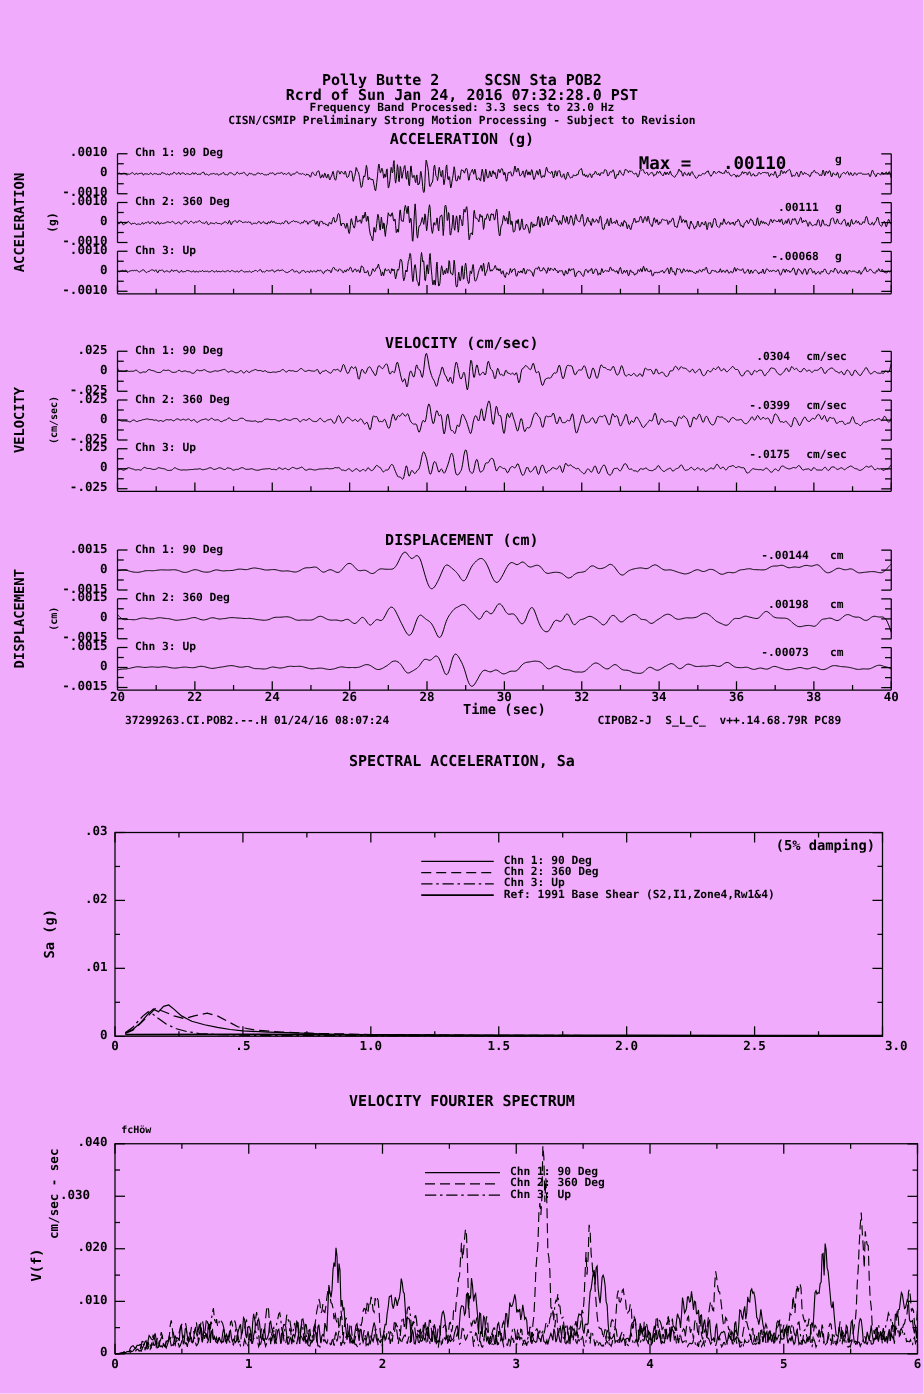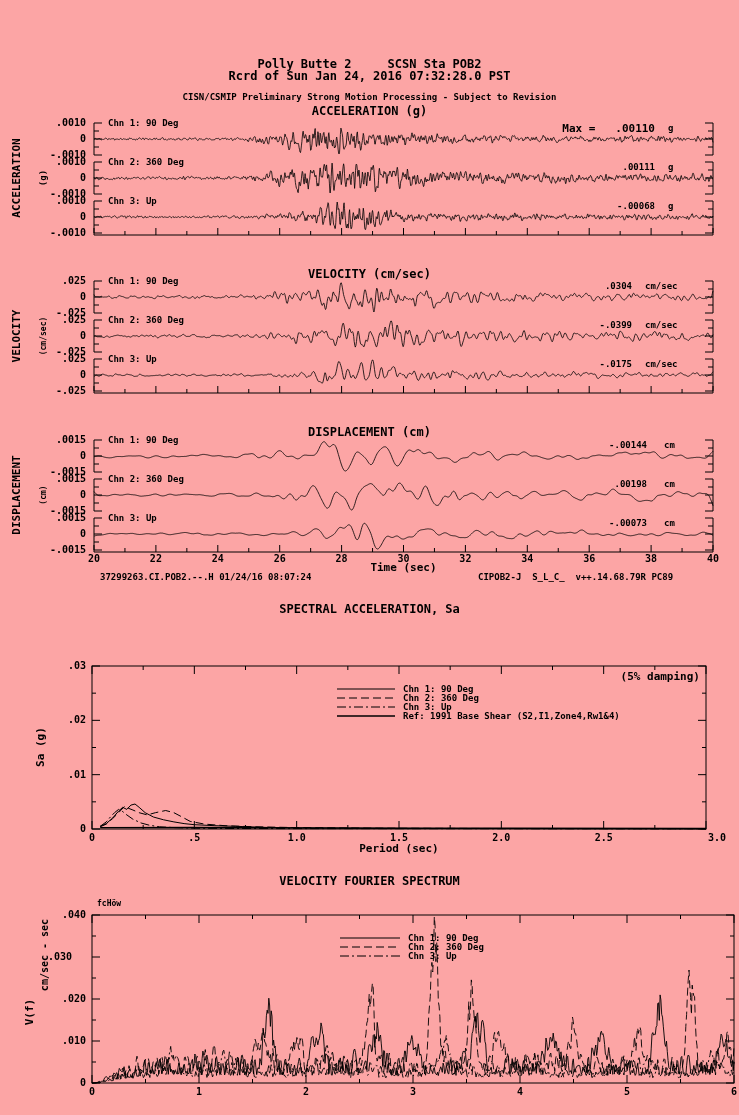--- a/index.html
+++ b/index.html
@@ -1,16 +1,16 @@
 <!DOCTYPE html>
 <html><head>
 <meta charset="utf-8">
 <style>
   html,body{margin:0;padding:0;background:#fff;}
-  #page{position:relative;width:739px;height:1115px;background:#fca5a5;color:#000;
+  #page{position:relative;width:739px;height:1115px;background:#f0abfc;color:#000;
         font-family:"DejaVu Sans Mono",monospace;overflow:hidden;}
   #plots{position:absolute;left:0;top:0;}
   .hline{position:absolute;left:0;width:739px;text-align:center;font-weight:bold;white-space:pre;}
   .plbl{position:absolute;font-weight:bold;white-space:pre;line-height:1.15;}
   .vlbl{position:absolute;font-weight:bold;white-space:nowrap;
         transform:translate(-50%,-50%) rotate(-90deg);}
 </style>
 </head>
 <body>
 
@@ -296,51 +296,51 @@
       <path d="M92.0,1083.0L92.8,1083.0L93.6,1083.0L94.4,1082.9L95.2,1082.9L96.0,1082.7L96.8,1082.5L97.6,1082.4L98.4,1082.3L99.2,1081.7L100.0,1081.9L100.8,1082.0L101.6,1081.3L102.4,1081.2L103.2,1081.5L104.1,1079.0L104.9,1077.5L105.7,1077.0L106.5,1076.6L107.3,1077.6L108.1,1078.9L108.9,1077.7L109.7,1076.2L110.5,1076.3L111.3,1076.3L112.1,1075.5L112.9,1075.7L113.7,1078.8L114.5,1077.4L115.3,1075.4L116.1,1073.3L116.9,1072.7L117.7,1078.2L118.5,1072.3L119.3,1068.4L120.1,1069.5L120.9,1071.0L121.7,1071.7L122.5,1071.7L123.3,1069.0L124.1,1066.7L124.9,1071.6L125.7,1078.3L126.6,1077.8L127.4,1075.3L128.2,1077.3L129.0,1076.6L129.8,1077.7L130.6,1076.1L131.4,1076.6L132.2,1075.8L133.0,1073.4L133.8,1072.5L134.6,1073.4L135.4,1068.5L136.2,1072.6L137.0,1076.6L137.8,1075.9L138.6,1076.3L139.4,1071.6L140.2,1069.0L141.0,1070.6L141.8,1070.3L142.6,1070.8L143.4,1072.7L144.2,1062.0L145.0,1059.9L145.8,1067.7L146.6,1075.4L147.4,1072.5L148.2,1063.0L149.0,1062.6L149.9,1069.0L150.7,1073.7L151.5,1072.0L152.3,1068.9L153.1,1073.4L153.9,1074.2L154.7,1072.7L155.5,1065.3L156.3,1062.7L157.1,1066.7L157.9,1069.2L158.7,1063.6L159.5,1059.4L160.3,1062.9L161.1,1069.4L161.9,1073.9L162.7,1066.9L163.5,1065.6L164.3,1066.5L165.1,1069.4L165.9,1071.0L166.7,1059.2L167.5,1060.4L168.3,1074.3L169.1,1064.4L169.9,1066.7L170.7,1071.9L171.5,1069.4L172.4,1072.6L173.2,1070.0L174.0,1073.6L174.8,1072.1L175.6,1070.5L176.4,1073.0L177.2,1074.2L178.0,1067.8L178.8,1063.1L179.6,1065.9L180.4,1073.3L181.2,1072.8L182.0,1071.0L182.8,1069.2L183.6,1065.6L184.4,1064.4L185.2,1070.5L186.0,1073.3L186.8,1071.4L187.6,1072.3L188.4,1074.0L189.2,1072.7L190.0,1067.2L190.8,1064.3L191.6,1061.4L192.4,1059.4L193.2,1068.2L194.0,1065.4L194.8,1054.0L195.7,1055.5L196.5,1067.1L197.3,1070.4L198.1,1062.6L198.9,1061.2L199.7,1061.6L200.5,1064.9L201.3,1074.9L202.1,1058.6L202.9,1051.1L203.7,1055.1L204.5,1060.1L205.3,1060.1L206.1,1056.9L206.9,1055.1L207.7,1059.1L208.5,1067.3L209.3,1072.5L210.1,1070.2L210.9,1064.0L211.7,1063.2L212.5,1071.3L213.3,1071.5L214.1,1069.8L214.9,1067.3L215.7,1059.1L216.5,1056.6L217.3,1062.2L218.2,1065.4L219.0,1069.1L219.8,1074.7L220.6,1074.0L221.4,1070.1L222.2,1064.4L223.0,1063.5L223.8,1068.4L224.6,1075.0L225.4,1072.3L226.2,1063.3L227.0,1059.6L227.8,1059.7L228.6,1061.4L229.4,1068.5L230.2,1075.2L231.0,1075.1L231.8,1071.3L232.6,1070.0L233.4,1075.3L234.2,1068.2L235.0,1067.6L235.8,1069.9L236.6,1065.6L237.4,1057.1L238.2,1058.4L239.0,1070.6L239.8,1075.1L240.6,1064.9L241.5,1055.6L242.3,1055.1L243.1,1059.2L243.9,1067.0L244.7,1074.9L245.5,1072.0L246.3,1071.6L247.1,1066.0L247.9,1072.6L248.7,1072.0L249.5,1073.4L250.3,1071.7L251.1,1065.2L251.9,1063.2L252.7,1067.2L253.5,1073.9L254.3,1061.6L255.1,1059.7L255.9,1067.4L256.7,1074.6L257.5,1068.8L258.3,1067.6L259.1,1069.0L259.9,1058.5L260.7,1061.4L261.5,1065.1L262.3,1046.0L263.1,1029.3L263.9,1033.5L264.8,1038.0L265.6,1031.9L266.4,1015.8L267.2,1010.1L268.0,1013.4L268.8,998.2L269.6,1005.0L270.4,1026.4L271.2,1010.8L272.0,1016.1L272.8,1045.4L273.6,1040.1L274.4,1047.8L275.2,1046.0L276.0,1058.4L276.8,1063.9L277.6,1071.9L278.4,1066.0L279.2,1067.6L280.0,1074.7L280.8,1069.3L281.6,1071.3L282.4,1074.8L283.2,1071.1L284.0,1065.8L284.8,1060.1L285.6,1059.0L286.4,1065.9L287.3,1072.8L288.1,1063.5L288.9,1063.8L289.7,1070.5L290.5,1073.9L291.3,1071.1L292.1,1070.7L292.9,1072.6L293.7,1068.7L294.5,1065.1L295.3,1070.8L296.1,1075.5L296.9,1071.7L297.7,1066.0L298.5,1061.7L299.3,1058.0L300.1,1061.2L300.9,1070.4L301.7,1072.9L302.5,1071.0L303.3,1072.6L304.1,1073.7L304.9,1071.9L305.7,1071.3L306.5,1068.9L307.3,1064.0L308.1,1059.5L308.9,1059.6L309.7,1051.0L310.6,1045.4L311.4,1037.5L312.2,1037.1L313.0,1036.3L313.8,1043.8L314.6,1046.9L315.4,1043.6L316.2,1037.8L317.0,1040.5L317.8,1044.8L318.6,1040.6L319.4,1038.6L320.2,1033.1L321.0,1022.9L321.8,1026.5L322.6,1033.5L323.4,1034.8L324.2,1046.7L325.0,1063.4L325.8,1053.7L326.6,1054.9L327.4,1055.2L328.2,1059.9L329.0,1073.6L329.8,1063.7L330.6,1066.5L331.4,1074.9L332.2,1075.2L333.1,1069.2L333.9,1068.8L334.7,1073.7L335.5,1074.2L336.3,1071.6L337.1,1073.0L337.9,1072.5L338.7,1066.1L339.5,1060.7L340.3,1057.9L341.1,1065.6L341.9,1068.8L342.7,1061.6L343.5,1070.8L344.3,1071.3L345.1,1072.6L345.9,1072.9L346.7,1065.1L347.5,1059.5L348.3,1062.9L349.1,1070.9L349.9,1073.7L350.7,1072.7L351.5,1073.3L352.3,1063.7L353.1,1054.8L353.9,1050.0L354.7,1049.0L355.5,1052.4L356.4,1060.2L357.2,1070.6L358.0,1071.9L358.8,1073.1L359.6,1071.5L360.4,1073.1L361.2,1072.1L362.0,1071.6L362.8,1070.9L363.6,1066.6L364.4,1063.9L365.2,1061.2L366.0,1060.9L366.8,1069.6L367.6,1057.9L368.4,1047.8L369.2,1044.7L370.0,1044.8L370.8,1045.4L371.6,1051.8L372.4,1050.1L373.2,1035.5L374.0,1034.6L374.8,1047.3L375.6,1036.6L376.4,1038.8L377.2,1022.4L378.0,1028.5L378.9,1041.2L379.7,1036.6L380.5,1035.0L381.3,1043.9L382.1,1053.0L382.9,1065.8L383.7,1050.5L384.5,1051.1L385.3,1067.1L386.1,1062.4L386.9,1053.1L387.7,1054.3L388.5,1066.1L389.3,1072.4L390.1,1070.4L390.9,1074.4L391.7,1075.4L392.5,1074.6L393.3,1073.1L394.1,1067.5L394.9,1068.7L395.7,1075.1L396.5,1075.0L397.3,1066.9L398.1,1059.6L398.9,1058.3L399.7,1063.2L400.5,1067.7L401.3,1069.1L402.2,1072.7L403.0,1071.7L403.8,1060.8L404.6,1051.0L405.4,1051.1L406.2,1062.0L407.0,1054.4L407.8,1042.0L408.6,1044.9L409.4,1045.2L410.2,1043.3L411.0,1040.0L411.8,1035.5L412.6,1039.6L413.4,1050.0L414.2,1048.0L415.0,1049.2L415.8,1047.2L416.6,1056.0L417.4,1051.8L418.2,1043.8L419.0,1049.2L419.8,1055.3L420.6,1054.0L421.4,1056.4L422.2,1067.7L423.0,1065.8L423.8,1065.4L424.7,1074.0L425.5,1065.6L426.3,1069.7L427.1,1072.7L427.9,1073.2L428.7,1074.0L429.5,1073.0L430.3,1066.1L431.1,1070.8L431.9,1070.8L432.7,1073.6L433.5,1068.8L434.3,1067.5L435.1,1073.1L435.9,1073.6L436.7,1075.0L437.5,1072.2L438.3,1075.6L439.1,1071.7L439.9,1069.3L440.7,1066.8L441.5,1069.0L442.3,1072.3L443.1,1063.1L443.9,1065.9L444.7,1073.7L445.5,1071.4L446.3,1065.7L447.1,1068.7L448.0,1073.4L448.8,1073.9L449.6,1065.4L450.4,1059.6L451.2,1064.4L452.0,1074.1L452.8,1075.0L453.6,1073.0L454.4,1074.1L455.2,1068.2L456.0,1075.4L456.8,1062.7L457.6,1061.3L458.4,1064.3L459.2,1063.1L460.0,1065.3L460.8,1068.9L461.6,1063.7L462.4,1054.5L463.2,1051.2L464.0,1051.8L464.8,1051.4L465.6,1054.3L466.4,1063.9L467.2,1066.8L468.0,1059.9L468.8,1059.2L469.6,1059.8L470.5,1058.8L471.3,1043.6L472.1,1033.5L472.9,1031.2L473.7,1025.1L474.5,1018.9L475.3,1016.0L476.1,1027.7L476.9,1014.1L477.7,1012.8L478.5,1030.3L479.3,1037.7L480.1,1042.5L480.9,1032.5L481.7,1021.8L482.5,1020.2L483.3,1022.7L484.1,1028.6L484.9,1041.3L485.7,1044.0L486.5,1058.7L487.3,1068.3L488.1,1069.7L488.9,1071.1L489.7,1070.5L490.5,1069.2L491.3,1067.6L492.1,1074.0L492.9,1072.6L493.8,1073.1L494.6,1072.0L495.4,1071.7L496.2,1069.3L497.0,1073.4L497.8,1072.6L498.6,1070.2L499.4,1071.8L500.2,1072.2L501.0,1071.0L501.8,1070.7L502.6,1070.6L503.4,1073.4L504.2,1069.2L505.0,1060.6L505.8,1058.3L506.6,1057.9L507.4,1055.6L508.2,1056.2L509.0,1065.0L509.8,1073.8L510.6,1073.2L511.4,1065.3L512.2,1058.6L513.0,1064.4L513.8,1067.4L514.6,1062.6L515.4,1061.9L516.3,1066.4L517.1,1071.8L517.9,1072.9L518.7,1075.3L519.5,1065.9L520.3,1066.8L521.1,1075.6L521.9,1074.3L522.7,1065.2L523.5,1060.6L524.3,1064.9L525.1,1071.4L525.9,1070.9L526.7,1065.9L527.5,1063.9L528.3,1067.9L529.1,1075.3L529.9,1073.2L530.7,1074.1L531.5,1074.2L532.3,1068.3L533.1,1064.1L533.9,1071.4L534.7,1068.4L535.5,1066.5L536.3,1073.4L537.1,1064.3L537.9,1062.0L538.7,1060.8L539.6,1062.0L540.4,1064.7L541.2,1056.8L542.0,1051.0L542.8,1053.6L543.6,1055.1L544.4,1062.3L545.2,1052.2L546.0,1038.0L546.8,1042.5L547.6,1050.4L548.4,1049.0L549.2,1046.5L550.0,1037.6L550.8,1037.5L551.6,1041.6L552.4,1040.9L553.2,1033.1L554.0,1039.5L554.8,1048.0L555.6,1041.1L556.4,1041.7L557.2,1051.0L558.0,1050.8L558.8,1048.0L559.6,1059.0L560.4,1052.4L561.2,1051.9L562.1,1067.0L562.9,1059.0L563.7,1055.7L564.5,1062.6L565.3,1070.0L566.1,1067.2L566.9,1057.5L567.7,1056.3L568.5,1065.7L569.3,1072.4L570.1,1071.6L570.9,1070.5L571.7,1073.7L572.5,1062.2L573.3,1058.9L574.1,1068.5L574.9,1072.2L575.7,1068.7L576.5,1067.0L577.3,1065.8L578.1,1066.0L578.9,1065.1L579.7,1065.7L580.5,1069.8L581.3,1073.9L582.1,1072.7L582.9,1067.0L583.7,1068.9L584.5,1071.7L585.4,1065.2L586.2,1066.8L587.0,1072.4L587.8,1059.0L588.6,1057.2L589.4,1066.8L590.2,1069.1L591.0,1060.3L591.8,1047.9L592.6,1048.4L593.4,1053.0L594.2,1055.7L595.0,1048.8L595.8,1045.0L596.6,1055.4L597.4,1050.3L598.2,1037.4L599.0,1041.1L599.8,1041.6L600.6,1032.6L601.4,1031.2L602.2,1034.5L603.0,1033.7L603.8,1037.2L604.6,1044.4L605.4,1054.1L606.2,1055.2L607.0,1059.7L607.8,1055.6L608.7,1047.5L609.5,1053.5L610.3,1059.1L611.1,1063.3L611.9,1070.0L612.7,1066.7L613.5,1065.3L614.3,1074.1L615.1,1065.6L615.9,1064.9L616.7,1071.4L617.5,1073.6L618.3,1068.4L619.1,1066.9L619.9,1074.0L620.7,1066.4L621.5,1058.3L622.3,1056.8L623.1,1057.6L623.9,1060.4L624.7,1070.4L625.5,1071.4L626.3,1071.1L627.1,1071.0L627.9,1065.2L628.7,1062.3L629.5,1068.5L630.3,1074.6L631.2,1071.7L632.0,1070.4L632.8,1073.0L633.6,1068.4L634.4,1072.6L635.2,1075.4L636.0,1074.0L636.8,1067.5L637.6,1063.6L638.4,1069.0L639.2,1075.4L640.0,1074.1L640.8,1075.4L641.6,1075.3L642.4,1071.7L643.2,1072.1L644.0,1074.3L644.8,1074.3L645.6,1070.5L646.4,1073.6L647.2,1069.0L648.0,1071.4L648.8,1060.5L649.6,1058.0L650.4,1062.1L651.2,1048.9L652.0,1034.1L652.8,1032.6L653.6,1035.2L654.5,1034.1L655.3,1034.5L656.1,1027.0L656.9,1025.7L657.7,1003.4L658.5,1002.8L659.3,1020.4L660.1,994.9L660.9,999.9L661.7,1014.3L662.5,1017.1L663.3,1026.2L664.1,1035.0L664.9,1044.1L665.7,1046.4L666.5,1041.2L667.3,1051.6L668.1,1060.6L668.9,1067.8L669.7,1068.6L670.5,1069.0L671.3,1061.6L672.1,1066.0L672.9,1071.1L673.7,1064.2L674.5,1071.3L675.3,1073.1L676.1,1070.2L677.0,1060.4L677.8,1061.6L678.6,1070.0L679.4,1074.2L680.2,1066.7L681.0,1057.6L681.8,1056.4L682.6,1066.7L683.4,1073.8L684.2,1072.9L685.0,1073.4L685.8,1075.3L686.6,1065.8L687.4,1057.8L688.2,1055.0L689.0,1055.9L689.8,1063.0L690.6,1072.0L691.4,1074.4L692.2,1074.0L693.0,1071.3L693.8,1065.5L694.6,1069.1L695.4,1072.9L696.2,1066.4L697.0,1060.2L697.8,1067.2L698.6,1072.5L699.4,1070.8L700.3,1071.1L701.1,1061.9L701.9,1063.7L702.7,1073.3L703.5,1069.3L704.3,1065.4L705.1,1072.0L705.9,1066.2L706.7,1062.4L707.5,1070.0L708.3,1072.4L709.1,1069.0L709.9,1074.3L710.7,1066.7L711.5,1063.4L712.3,1072.8L713.1,1066.9L713.9,1069.7L714.7,1071.3L715.5,1065.5L716.3,1051.5L717.1,1051.2L717.9,1053.7L718.7,1047.7L719.5,1047.4L720.3,1040.5L721.1,1034.1L721.9,1035.6L722.8,1041.8L723.6,1046.8L724.4,1046.2L725.2,1042.8L726.0,1039.1L726.8,1041.8L727.6,1055.8L728.4,1057.4L729.2,1057.2L730.0,1056.5L730.8,1063.2L731.6,1066.6L732.4,1060.9L733.2,1070.7L734.0,1061.9" fill="none" stroke="#000" stroke-width="0.9"></path>
       <path d="M92.0,1083.0L92.8,1083.0L93.6,1083.0L94.4,1082.9L95.2,1082.8L96.0,1082.7L96.8,1082.6L97.6,1082.4L98.4,1081.9L99.2,1081.4L100.0,1081.6L100.8,1082.3L101.6,1081.5L102.4,1081.6L103.2,1081.4L104.1,1080.5L104.9,1080.9L105.7,1081.2L106.5,1080.7L107.3,1079.5L108.1,1079.0L108.9,1078.3L109.7,1078.6L110.5,1080.0L111.3,1080.2L112.1,1079.8L112.9,1076.3L113.7,1073.2L114.5,1073.4L115.3,1076.4L116.1,1079.0L116.9,1077.6L117.7,1079.2L118.5,1078.7L119.3,1075.9L120.1,1074.0L120.9,1078.7L121.7,1071.0L122.5,1068.3L123.3,1069.7L124.1,1072.7L124.9,1078.1L125.7,1070.9L126.6,1070.4L127.4,1077.2L128.2,1070.4L129.0,1065.7L129.8,1068.7L130.6,1075.5L131.4,1076.2L132.2,1077.4L133.0,1072.9L133.8,1072.5L134.6,1074.6L135.4,1069.8L136.2,1060.1L137.0,1056.2L137.8,1061.7L138.6,1071.9L139.4,1074.4L140.2,1076.1L141.0,1070.9L141.8,1067.8L142.6,1067.0L143.4,1065.8L144.2,1063.1L145.0,1060.3L145.8,1058.8L146.6,1058.6L147.4,1058.3L148.2,1057.6L149.0,1061.5L149.9,1072.5L150.7,1070.0L151.5,1073.3L152.3,1067.8L153.1,1061.9L153.9,1061.5L154.7,1064.5L155.5,1067.1L156.3,1062.6L157.1,1057.7L157.9,1063.6L158.7,1073.9L159.5,1069.1L160.3,1061.0L161.1,1056.0L161.9,1056.2L162.7,1060.5L163.5,1071.0L164.3,1068.7L165.1,1067.5L165.9,1074.5L166.7,1072.2L167.5,1069.2L168.3,1062.7L169.1,1057.4L169.9,1062.1L170.7,1073.2L171.5,1072.3L172.4,1072.5L173.2,1073.9L174.0,1074.4L174.8,1070.7L175.6,1069.6L176.4,1070.1L177.2,1071.0L178.0,1073.7L178.8,1073.5L179.6,1067.8L180.4,1067.8L181.2,1074.9L182.0,1069.6L182.8,1072.5L183.6,1068.5L184.4,1057.8L185.2,1056.9L186.0,1060.4L186.8,1058.7L187.6,1056.3L188.4,1058.6L189.2,1064.7L190.0,1071.6L190.8,1073.8L191.6,1072.8L192.4,1074.5L193.2,1066.7L194.0,1064.2L194.8,1065.7L195.7,1063.4L196.5,1057.8L197.3,1056.3L198.1,1063.5L198.9,1075.0L199.7,1067.9L200.5,1072.5L201.3,1073.2L202.1,1074.1L202.9,1070.6L203.7,1070.7L204.5,1055.0L205.3,1049.6L206.1,1057.1L206.9,1067.6L207.7,1075.3L208.5,1068.0L209.3,1062.9L210.1,1068.3L210.9,1072.8L211.7,1064.1L212.5,1054.9L213.3,1047.3L214.1,1044.6L214.9,1048.3L215.7,1060.9L216.5,1075.4L217.3,1067.7L218.2,1063.3L219.0,1062.0L219.8,1067.1L220.6,1073.6L221.4,1074.6L222.2,1073.1L223.0,1072.9L223.8,1072.7L224.6,1073.7L225.4,1064.7L226.2,1063.8L227.0,1071.5L227.8,1075.6L228.6,1074.7L229.4,1069.7L230.2,1070.0L231.0,1070.3L231.8,1062.6L232.6,1065.5L233.4,1074.0L234.2,1071.3L235.0,1073.4L235.8,1072.3L236.6,1071.6L237.4,1075.3L238.2,1070.6L239.0,1066.4L239.8,1066.6L240.6,1068.7L241.5,1069.8L242.3,1071.9L243.1,1072.9L243.9,1062.3L244.7,1057.3L245.5,1064.0L246.3,1074.6L247.1,1064.3L247.9,1063.7L248.7,1070.9L249.5,1073.9L250.3,1072.4L251.1,1071.8L251.9,1061.6L252.7,1053.9L253.5,1048.6L254.3,1044.7L255.1,1039.2L255.9,1042.0L256.7,1050.4L257.5,1049.2L258.3,1043.2L259.1,1049.4L259.9,1050.0L260.7,1045.0L261.5,1038.0L262.3,1032.6L263.1,1028.0L263.9,1036.5L264.8,1042.1L265.6,1043.0L266.4,1046.5L267.2,1055.4L268.0,1049.2L268.8,1055.7L269.6,1058.0L270.4,1054.2L271.2,1063.6L272.0,1059.8L272.8,1048.6L273.6,1055.5L274.4,1072.8L275.2,1063.6L276.0,1057.9L276.8,1054.5L277.6,1055.0L278.4,1065.1L279.2,1069.5L280.0,1058.7L280.8,1059.2L281.6,1067.6L282.4,1074.3L283.2,1074.0L284.0,1071.3L284.8,1067.4L285.6,1062.7L286.4,1062.8L287.3,1065.9L288.1,1060.0L288.9,1060.4L289.7,1057.1L290.5,1048.8L291.3,1046.8L292.1,1047.0L292.9,1051.8L293.7,1042.2L294.5,1049.4L295.3,1041.2L296.1,1043.5L296.9,1037.5L297.7,1040.9L298.5,1048.4L299.3,1049.7L300.1,1038.5L300.9,1040.8L301.7,1037.9L302.5,1040.3L303.3,1049.0L304.1,1064.7L304.9,1070.9L305.7,1073.1L306.5,1069.6L307.3,1068.0L308.1,1070.8L308.9,1072.9L309.7,1071.6L310.6,1071.6L311.4,1069.5L312.2,1065.5L313.0,1066.2L313.8,1073.4L314.6,1066.1L315.4,1058.3L316.2,1058.3L317.0,1061.1L317.8,1067.2L318.6,1075.3L319.4,1070.3L320.2,1071.6L321.0,1075.4L321.8,1072.0L322.6,1070.1L323.4,1068.5L324.2,1067.9L325.0,1071.6L325.8,1075.0L326.6,1071.2L327.4,1068.8L328.2,1074.3L329.0,1064.0L329.8,1059.6L330.6,1057.4L331.4,1058.0L332.2,1065.8L333.1,1071.1L333.9,1067.1L334.7,1068.2L335.5,1070.6L336.3,1063.1L337.1,1070.0L337.9,1068.5L338.7,1060.2L339.5,1060.8L340.3,1068.9L341.1,1074.4L341.9,1075.6L342.7,1065.4L343.5,1056.3L344.3,1056.3L345.1,1063.4L345.9,1067.7L346.7,1065.1L347.5,1065.0L348.3,1070.0L349.1,1075.3L349.9,1067.8L350.7,1060.8L351.5,1059.8L352.3,1067.4L353.1,1075.5L353.9,1074.5L354.7,1068.5L355.5,1070.3L356.4,1071.6L357.2,1068.0L358.0,1075.0L358.8,1065.2L359.6,1058.3L360.4,1057.9L361.2,1065.7L362.0,1062.2L362.8,1048.9L363.6,1047.1L364.4,1049.7L365.2,1038.7L366.0,1033.7L366.8,1023.1L367.6,1020.7L368.4,1007.5L369.2,994.3L370.0,1007.2L370.8,1001.3L371.6,991.6L372.4,983.2L373.2,987.9L374.0,1011.4L374.8,1040.8L375.6,1055.9L376.4,1056.4L377.2,1061.1L378.0,1058.3L378.9,1054.1L379.7,1058.6L380.5,1058.5L381.3,1054.9L382.1,1056.9L382.9,1066.9L383.7,1072.1L384.5,1065.3L385.3,1061.3L386.1,1069.5L386.9,1072.6L387.7,1067.5L388.5,1059.8L389.3,1053.1L390.1,1056.8L390.9,1068.1L391.7,1074.9L392.5,1071.1L393.3,1067.8L394.1,1064.7L394.9,1062.4L395.7,1062.5L396.5,1069.2L397.3,1072.6L398.1,1074.6L398.9,1065.3L399.7,1065.3L400.5,1073.2L401.3,1063.6L402.2,1058.9L403.0,1057.1L403.8,1062.1L404.6,1071.8L405.4,1073.7L406.2,1075.5L407.0,1071.4L407.8,1072.1L408.6,1074.9L409.4,1074.4L410.2,1070.2L411.0,1074.4L411.8,1070.2L412.6,1071.6L413.4,1070.1L414.2,1062.9L415.0,1067.4L415.8,1072.1L416.6,1063.4L417.4,1063.9L418.2,1071.2L419.0,1075.0L419.8,1075.2L420.6,1074.8L421.4,1074.5L422.2,1074.3L423.0,1071.9L423.8,1061.9L424.7,1061.8L425.5,1069.7L426.3,1059.6L427.1,1052.7L427.9,1037.0L428.7,1015.6L429.5,1005.5L430.3,996.4L431.1,970.7L431.9,962.4L432.7,972.0L433.5,957.9L434.3,916.7L435.1,926.2L435.9,961.6L436.7,942.7L437.5,962.6L438.3,1001.4L439.1,1006.1L439.9,1016.8L440.7,1045.3L441.5,1048.3L442.3,1047.4L443.1,1056.7L443.9,1062.0L444.7,1051.7L445.5,1051.3L446.3,1065.4L447.1,1066.1L448.0,1059.5L448.8,1065.7L449.6,1071.1L450.4,1069.8L451.2,1070.8L452.0,1071.2L452.8,1063.2L453.6,1063.6L454.4,1065.9L455.2,1069.3L456.0,1072.6L456.8,1065.9L457.6,1070.0L458.4,1073.3L459.2,1066.9L460.0,1059.7L460.8,1056.9L461.6,1063.9L462.4,1070.5L463.2,1062.8L464.0,1062.4L464.8,1057.3L465.6,1048.0L466.4,1050.5L467.2,1040.3L468.0,1021.2L468.8,1001.7L469.6,1019.7L470.5,1006.2L471.3,979.9L472.1,984.7L472.9,1002.8L473.7,1010.4L474.5,1021.6L475.3,1017.4L476.1,1031.5L476.9,1042.3L477.7,1052.6L478.5,1059.1L479.3,1062.3L480.1,1062.7L480.9,1063.0L481.7,1065.1L482.5,1070.9L483.3,1067.2L484.1,1063.3L484.9,1071.9L485.7,1074.7L486.5,1070.5L487.3,1072.8L488.1,1065.3L488.9,1057.9L489.7,1055.8L490.5,1056.5L491.3,1061.4L492.1,1061.9L492.9,1050.0L493.8,1036.1L494.6,1032.4L495.4,1041.2L496.2,1041.7L497.0,1039.6L497.8,1032.5L498.6,1031.4L499.4,1037.2L500.2,1037.8L501.0,1046.5L501.8,1051.2L502.6,1049.4L503.4,1048.8L504.2,1043.3L505.0,1044.7L505.8,1062.5L506.6,1062.2L507.4,1053.7L508.2,1055.5L509.0,1062.3L509.8,1063.7L510.6,1064.0L511.4,1072.1L512.2,1066.7L513.0,1059.4L513.8,1064.9L514.6,1069.6L515.4,1057.5L516.3,1062.0L517.1,1071.8L517.9,1069.8L518.7,1064.3L519.5,1071.1L520.3,1071.5L521.1,1072.0L521.9,1071.4L522.7,1067.6L523.5,1073.6L524.3,1062.3L525.1,1052.8L525.9,1055.1L526.7,1063.1L527.5,1068.8L528.3,1071.1L529.1,1074.7L529.9,1067.9L530.7,1067.6L531.5,1072.0L532.3,1073.2L533.1,1065.3L533.9,1058.6L534.7,1054.7L535.5,1057.3L536.3,1071.4L537.1,1061.6L537.9,1054.8L538.7,1063.9L539.6,1073.3L540.4,1068.6L541.2,1075.3L542.0,1070.0L542.8,1073.1L543.6,1070.7L544.4,1067.5L545.2,1071.8L546.0,1074.0L546.8,1073.4L547.6,1073.0L548.4,1068.1L549.2,1061.2L550.0,1054.3L550.8,1053.1L551.6,1060.8L552.4,1066.2L553.2,1063.1L554.0,1065.5L554.8,1071.5L555.6,1058.9L556.4,1055.4L557.2,1056.8L558.0,1064.6L558.8,1069.1L559.6,1054.8L560.4,1056.5L561.2,1067.8L562.1,1071.5L562.9,1068.4L563.7,1064.7L564.5,1062.6L565.3,1066.3L566.1,1059.2L566.9,1051.6L567.7,1045.6L568.5,1040.9L569.3,1043.6L570.1,1047.9L570.9,1048.6L571.7,1028.9L572.5,1017.1L573.3,1021.8L574.1,1029.1L574.9,1033.3L575.7,1033.6L576.5,1038.8L577.3,1045.7L578.1,1054.6L578.9,1061.0L579.7,1059.4L580.5,1054.0L581.3,1055.1L582.1,1059.0L582.9,1063.3L583.7,1063.4L584.5,1068.4L585.4,1071.5L586.2,1072.7L587.0,1069.9L587.8,1074.8L588.6,1070.0L589.4,1075.0L590.2,1069.6L591.0,1073.0L591.8,1072.8L592.6,1074.3L593.4,1074.1L594.2,1067.6L595.0,1062.6L595.8,1059.9L596.6,1057.3L597.4,1057.5L598.2,1061.0L599.0,1063.6L599.8,1064.1L600.6,1072.0L601.4,1064.2L602.2,1062.4L603.0,1073.9L603.8,1067.2L604.6,1073.7L605.4,1068.6L606.2,1072.4L607.0,1065.9L607.8,1075.3L608.7,1064.4L609.5,1064.0L610.3,1073.5L611.1,1067.8L611.9,1062.2L612.7,1059.1L613.5,1061.5L614.3,1069.2L615.1,1072.0L615.9,1069.7L616.7,1072.3L617.5,1071.3L618.3,1070.2L619.1,1074.9L619.9,1070.9L620.7,1069.2L621.5,1071.8L622.3,1070.1L623.1,1067.7L623.9,1075.0L624.7,1067.8L625.5,1063.9L626.3,1064.1L627.1,1071.3L627.9,1065.1L628.7,1062.6L629.5,1067.1L630.3,1068.3L631.2,1058.1L632.0,1050.8L632.8,1051.8L633.6,1050.0L634.4,1036.6L635.2,1043.0L636.0,1050.3L636.8,1035.7L637.6,1027.8L638.4,1033.4L639.2,1030.1L640.0,1026.9L640.8,1030.5L641.6,1046.3L642.4,1052.8L643.2,1055.6L644.0,1057.5L644.8,1055.9L645.6,1060.9L646.4,1060.3L647.2,1055.3L648.0,1055.8L648.8,1065.8L649.6,1074.3L650.4,1070.7L651.2,1062.5L652.0,1060.2L652.8,1061.4L653.6,1067.9L654.5,1069.3L655.3,1061.9L656.1,1070.0L656.9,1067.4L657.7,1059.7L658.5,1063.6L659.3,1074.2L660.1,1073.8L660.9,1071.8L661.7,1073.3L662.5,1067.6L663.3,1061.0L664.1,1058.8L664.9,1059.6L665.7,1066.8L666.5,1075.1L667.3,1072.9L668.1,1072.1L668.9,1073.3L669.7,1074.5L670.5,1070.0L671.3,1062.5L672.1,1057.1L672.9,1061.4L673.7,1066.9L674.5,1066.0L675.3,1069.6L676.1,1070.3L677.0,1064.4L677.8,1068.7L678.6,1073.5L679.4,1072.9L680.2,1072.4L681.0,1073.3L681.8,1071.0L682.6,1065.8L683.4,1060.5L684.2,1057.2L685.0,1047.4L685.8,1026.6L686.6,1014.6L687.4,994.9L688.2,980.4L689.0,970.0L689.8,985.8L690.6,997.5L691.4,1014.7L692.2,985.1L693.0,992.0L693.8,995.8L694.6,996.5L695.4,1023.8L696.2,1039.5L697.0,1045.8L697.8,1060.7L698.6,1062.0L699.4,1067.2L700.3,1063.3L701.1,1068.7L701.9,1070.8L702.7,1066.4L703.5,1064.8L704.3,1064.7L705.1,1067.2L705.9,1075.3L706.7,1068.7L707.5,1071.9L708.3,1075.6L709.1,1074.8L709.9,1074.4L710.7,1067.2L711.5,1063.8L712.3,1072.7L713.1,1062.7L713.9,1057.2L714.7,1067.5L715.5,1075.0L716.3,1066.3L717.1,1053.0L717.9,1048.6L718.7,1054.9L719.5,1069.0L720.3,1067.9L721.1,1063.3L721.9,1063.1L722.8,1059.5L723.6,1059.1L724.4,1055.1L725.2,1054.7L726.0,1047.5L726.8,1033.4L727.6,1031.3L728.4,1038.2L729.2,1049.1L730.0,1047.1L730.8,1048.6L731.6,1058.9L732.4,1061.2L733.2,1059.5L734.0,1046.1" fill="none" stroke="#000" stroke-width="0.9" stroke-dasharray="8,4"></path>
       <path d="M92.0,1083.0L92.8,1083.0L93.6,1083.0L94.4,1083.0L95.2,1082.9L96.0,1082.9L96.8,1082.7L97.6,1082.5L98.4,1082.4L99.2,1082.4L100.0,1082.6L100.8,1082.3L101.6,1082.2L102.4,1082.3L103.2,1082.1L104.1,1081.9L104.9,1081.3L105.7,1081.3L106.5,1081.7L107.3,1081.5L108.1,1081.4L108.9,1080.3L109.7,1079.3L110.5,1079.6L111.3,1080.9L112.1,1080.3L112.9,1081.0L113.7,1079.1L114.5,1075.6L115.3,1075.4L116.1,1079.4L116.9,1077.4L117.7,1074.4L118.5,1073.9L119.3,1076.9L120.1,1079.4L120.9,1078.0L121.7,1078.6L122.5,1074.1L123.3,1076.2L124.1,1076.0L124.9,1071.5L125.7,1075.6L126.6,1076.3L127.4,1073.0L128.2,1072.6L129.0,1070.4L129.8,1069.0L130.6,1073.3L131.4,1078.5L132.2,1076.0L133.0,1078.3L133.8,1076.0L134.6,1073.6L135.4,1072.8L136.2,1071.1L137.0,1069.1L137.8,1067.4L138.6,1066.1L139.4,1069.5L140.2,1075.2L141.0,1074.3L141.8,1071.6L142.6,1074.6L143.4,1077.6L144.2,1076.5L145.0,1074.3L145.8,1071.0L146.6,1068.9L147.4,1072.1L148.2,1075.0L149.0,1074.4L149.9,1077.5L150.7,1069.6L151.5,1066.7L152.3,1068.8L153.1,1070.3L153.9,1073.6L154.7,1073.4L155.5,1069.5L156.3,1073.8L157.1,1076.5L157.9,1075.8L158.7,1074.1L159.5,1068.0L160.3,1061.1L161.1,1062.7L161.9,1074.5L162.7,1064.5L163.5,1069.2L164.3,1062.6L165.1,1055.2L165.9,1057.2L166.7,1063.6L167.5,1059.6L168.3,1059.8L169.1,1055.4L169.9,1050.8L170.7,1046.4L171.5,1055.0L172.4,1059.3L173.2,1055.2L174.0,1060.4L174.8,1061.0L175.6,1055.4L176.4,1055.8L177.2,1057.2L178.0,1058.5L178.8,1061.3L179.6,1065.5L180.4,1072.1L181.2,1067.6L182.0,1069.5L182.8,1074.7L183.6,1073.1L184.4,1075.1L185.2,1075.5L186.0,1074.8L186.8,1075.9L187.6,1072.2L188.4,1064.2L189.2,1061.9L190.0,1066.0L190.8,1070.9L191.6,1074.1L192.4,1076.7L193.2,1075.9L194.0,1075.3L194.8,1076.3L195.7,1071.6L196.5,1074.0L197.3,1076.1L198.1,1077.6L198.9,1071.4L199.7,1067.1L200.5,1067.2L201.3,1072.6L202.1,1074.9L202.9,1068.4L203.7,1064.8L204.5,1065.2L205.3,1068.5L206.1,1073.1L206.9,1077.4L207.7,1075.4L208.5,1075.4L209.3,1072.3L210.1,1068.2L210.9,1068.1L211.7,1073.5L212.5,1077.0L213.3,1074.8L214.1,1073.0L214.9,1072.6L215.7,1069.7L216.5,1068.4L217.3,1073.0L218.2,1068.1L219.0,1064.3L219.8,1070.3L220.6,1067.3L221.4,1058.3L222.2,1055.4L223.0,1051.2L223.8,1050.2L224.6,1055.2L225.4,1063.3L226.2,1066.3L227.0,1069.2L227.8,1064.1L228.6,1059.5L229.4,1051.8L230.2,1054.0L231.0,1057.5L231.8,1055.7L232.6,1061.1L233.4,1065.4L234.2,1066.5L235.0,1062.0L235.8,1058.3L236.6,1065.1L237.4,1062.9L238.2,1057.3L239.0,1064.1L239.8,1071.2L240.6,1063.8L241.5,1058.9L242.3,1062.6L243.1,1072.1L243.9,1069.2L244.7,1066.7L245.5,1071.2L246.3,1075.7L247.1,1076.6L247.9,1076.8L248.7,1073.6L249.5,1070.8L250.3,1066.9L251.1,1061.7L251.9,1059.7L252.7,1062.9L253.5,1070.9L254.3,1076.7L255.1,1076.7L255.9,1077.6L256.7,1073.0L257.5,1070.3L258.3,1071.3L259.1,1072.9L259.9,1071.8L260.7,1073.7L261.5,1074.7L262.3,1072.1L263.1,1074.2L263.9,1074.3L264.8,1077.4L265.6,1072.2L266.4,1071.5L267.2,1077.8L268.0,1068.6L268.8,1065.6L269.6,1074.4L270.4,1069.0L271.2,1064.7L272.0,1069.6L272.8,1076.7L273.6,1074.2L274.4,1072.8L275.2,1076.4L276.0,1073.5L276.8,1069.4L277.6,1067.9L278.4,1069.1L279.2,1069.3L280.0,1067.7L280.8,1070.5L281.6,1075.7L282.4,1075.2L283.2,1072.1L284.0,1075.5L284.8,1075.5L285.6,1076.9L286.4,1077.8L287.3,1077.8L288.1,1074.7L288.9,1073.8L289.7,1073.6L290.5,1068.7L291.3,1064.2L292.1,1067.6L292.9,1076.3L293.7,1075.1L294.5,1076.1L295.3,1074.1L296.1,1068.9L296.9,1067.9L297.7,1071.6L298.5,1073.2L299.3,1069.5L300.1,1064.0L300.9,1063.7L301.7,1071.0L302.5,1076.4L303.3,1075.9L304.1,1074.7L304.9,1073.0L305.7,1076.9L306.5,1068.0L307.3,1064.8L308.1,1072.1L308.9,1070.8L309.7,1065.0L310.6,1064.5L311.4,1068.2L312.2,1075.2L313.0,1070.5L313.8,1067.0L314.6,1067.4L315.4,1066.8L316.2,1061.6L317.0,1059.3L317.8,1061.3L318.6,1060.8L319.4,1062.3L320.2,1068.7L321.0,1058.6L321.8,1055.3L322.6,1053.7L323.4,1061.5L324.2,1057.3L325.0,1056.2L325.8,1047.9L326.6,1045.8L327.4,1045.6L328.2,1051.0L329.0,1060.6L329.8,1060.4L330.6,1058.8L331.4,1057.8L332.2,1050.8L333.1,1055.1L333.9,1063.0L334.7,1067.0L335.5,1064.0L336.3,1071.0L337.1,1065.3L337.9,1066.8L338.7,1069.3L339.5,1071.9L340.3,1070.6L341.1,1063.8L341.9,1060.3L342.7,1066.3L343.5,1072.8L344.3,1075.7L345.1,1071.7L345.9,1063.1L346.7,1060.8L347.5,1069.0L348.3,1075.2L349.1,1073.2L349.9,1077.1L350.7,1077.6L351.5,1070.3L352.3,1064.5L353.1,1062.3L353.9,1062.0L354.7,1061.8L355.5,1060.2L356.4,1059.9L357.2,1064.7L358.0,1071.8L358.8,1073.3L359.6,1069.4L360.4,1068.2L361.2,1071.5L362.0,1073.8L362.8,1072.7L363.6,1071.2L364.4,1071.0L365.2,1068.8L366.0,1066.2L366.8,1069.2L367.6,1075.3L368.4,1074.6L369.2,1067.0L370.0,1061.1L370.8,1063.1L371.6,1069.1L372.4,1071.9L373.2,1070.8L374.0,1068.2L374.8,1065.8L375.6,1065.3L376.4,1065.7L377.2,1065.7L378.0,1069.2L378.9,1077.3L379.7,1070.6L380.5,1066.3L381.3,1067.1L382.1,1072.1L382.9,1077.0L383.7,1072.4L384.5,1073.8L385.3,1077.3L386.1,1077.7L386.9,1074.4L387.7,1068.2L388.5,1063.6L389.3,1062.9L390.1,1065.6L390.9,1074.0L391.7,1071.2L392.5,1068.7L393.3,1075.2L394.1,1075.2L394.9,1075.8L395.7,1076.0L396.5,1070.9L397.3,1070.9L398.1,1077.5L398.9,1074.4L399.7,1074.7L400.5,1072.8L401.3,1070.7L402.2,1073.4L403.0,1077.5L403.8,1076.9L404.6,1075.4L405.4,1075.1L406.2,1077.6L407.0,1077.1L407.8,1077.6L408.6,1073.6L409.4,1067.1L410.2,1062.6L411.0,1061.9L411.8,1064.4L412.6,1070.3L413.4,1075.8L414.2,1069.3L415.0,1069.7L415.8,1071.3L416.6,1070.0L417.4,1070.5L418.2,1076.7L419.0,1072.8L419.8,1072.1L420.6,1074.4L421.4,1076.6L422.2,1070.7L423.0,1068.5L423.8,1069.4L424.7,1070.5L425.5,1075.2L426.3,1071.0L427.1,1065.8L427.9,1064.9L428.7,1064.1L429.5,1063.1L430.3,1065.0L431.1,1066.8L431.9,1064.9L432.7,1067.7L433.5,1066.2L434.3,1065.1L435.1,1067.4L435.9,1063.7L436.7,1058.6L437.5,1062.0L438.3,1060.3L439.1,1061.2L439.9,1054.7L440.7,1052.7L441.5,1045.8L442.3,1050.5L443.1,1054.5L443.9,1043.7L444.7,1040.3L445.5,1040.7L446.3,1035.2L447.1,1044.7L448.0,1044.9L448.8,1054.0L449.6,1054.5L450.4,1053.9L451.2,1060.7L452.0,1065.8L452.8,1059.8L453.6,1059.1L454.4,1068.1L455.2,1063.8L456.0,1059.8L456.8,1063.6L457.6,1068.5L458.4,1069.6L459.2,1066.8L460.0,1068.4L460.8,1073.5L461.6,1074.7L462.4,1072.1L463.2,1071.6L464.0,1074.0L464.8,1071.8L465.6,1067.9L466.4,1071.0L467.2,1076.7L468.0,1077.0L468.8,1073.0L469.6,1066.9L470.5,1063.3L471.3,1068.6L472.1,1074.7L472.9,1065.5L473.7,1065.2L474.5,1069.0L475.3,1072.5L476.1,1077.0L476.9,1071.6L477.7,1073.5L478.5,1076.8L479.3,1074.1L480.1,1074.4L480.9,1076.2L481.7,1076.9L482.5,1075.9L483.3,1077.3L484.1,1077.7L484.9,1069.6L485.7,1063.9L486.5,1069.3L487.3,1075.4L488.1,1075.8L488.9,1077.0L489.7,1074.4L490.5,1070.0L491.3,1065.7L492.1,1062.5L492.9,1063.4L493.8,1069.9L494.6,1075.7L495.4,1074.5L496.2,1070.1L497.0,1067.3L497.8,1065.3L498.6,1065.4L499.4,1070.7L500.2,1076.8L501.0,1072.4L501.8,1075.5L502.6,1076.4L503.4,1075.1L504.2,1068.1L505.0,1066.9L505.8,1071.2L506.6,1075.4L507.4,1075.5L508.2,1072.9L509.0,1071.4L509.8,1073.8L510.6,1076.5L511.4,1074.4L512.2,1074.1L513.0,1071.9L513.8,1070.3L514.6,1072.7L515.4,1072.2L516.3,1062.6L517.1,1058.5L517.9,1061.9L518.7,1068.0L519.5,1070.5L520.3,1069.9L521.1,1071.1L521.9,1071.7L522.7,1070.8L523.5,1067.1L524.3,1066.6L525.1,1067.6L525.9,1058.9L526.7,1056.2L527.5,1056.2L528.3,1057.5L529.1,1060.3L529.9,1065.2L530.7,1061.2L531.5,1061.2L532.3,1067.6L533.1,1061.6L533.9,1055.6L534.7,1053.1L535.5,1062.2L536.3,1067.9L537.1,1064.0L537.9,1063.5L538.7,1065.5L539.6,1066.3L540.4,1064.6L541.2,1062.8L542.0,1068.8L542.8,1074.6L543.6,1070.3L544.4,1066.5L545.2,1065.8L546.0,1064.9L546.8,1063.0L547.6,1064.0L548.4,1069.5L549.2,1075.3L550.0,1077.2L550.8,1075.8L551.6,1074.6L552.4,1074.7L553.2,1075.1L554.0,1074.5L554.8,1072.0L555.6,1071.5L556.4,1076.0L557.2,1077.5L558.0,1074.9L558.8,1077.5L559.6,1071.0L560.4,1072.0L561.2,1077.1L562.1,1075.4L562.9,1073.1L563.7,1077.2L564.5,1070.4L565.3,1069.2L566.1,1070.4L566.9,1070.8L567.7,1072.9L568.5,1075.2L569.3,1074.2L570.1,1071.9L570.9,1071.2L571.7,1073.2L572.5,1076.7L573.3,1073.9L574.1,1069.3L574.9,1068.2L575.7,1070.4L576.5,1074.7L577.3,1077.5L578.1,1076.2L578.9,1074.1L579.7,1074.1L580.5,1077.1L581.3,1077.0L582.1,1073.1L582.9,1069.6L583.7,1068.9L584.5,1069.4L585.4,1072.6L586.2,1076.8L587.0,1069.5L587.8,1064.6L588.6,1064.2L589.4,1072.1L590.2,1072.3L591.0,1071.3L591.8,1077.4L592.6,1077.3L593.4,1075.5L594.2,1074.0L595.0,1077.5L595.8,1072.0L596.6,1073.5L597.4,1074.0L598.2,1073.8L599.0,1073.3L599.8,1067.4L600.6,1068.0L601.4,1073.5L602.2,1075.3L603.0,1075.4L603.8,1074.9L604.6,1075.5L605.4,1074.3L606.2,1072.4L607.0,1076.8L607.8,1070.1L608.7,1063.7L609.5,1067.5L610.3,1073.8L611.1,1064.0L611.9,1066.2L612.7,1074.3L613.5,1072.4L614.3,1072.0L615.1,1071.6L615.9,1064.6L616.7,1067.6L617.5,1068.4L618.3,1071.0L619.1,1067.3L619.9,1065.9L620.7,1063.8L621.5,1062.2L622.3,1061.2L623.1,1059.2L623.9,1055.8L624.7,1059.4L625.5,1066.3L626.3,1063.6L627.1,1059.9L627.9,1065.3L628.7,1062.4L629.5,1060.4L630.3,1066.3L631.2,1059.2L632.0,1061.9L632.8,1067.2L633.6,1059.3L634.4,1059.8L635.2,1065.9L636.0,1068.3L636.8,1068.5L637.6,1066.4L638.4,1058.3L639.2,1057.7L640.0,1064.0L640.8,1071.6L641.6,1074.4L642.4,1071.0L643.2,1064.7L644.0,1063.8L644.8,1066.5L645.6,1069.6L646.4,1071.1L647.2,1070.6L648.0,1071.7L648.8,1076.1L649.6,1077.2L650.4,1074.7L651.2,1071.7L652.0,1073.9L652.8,1077.7L653.6,1075.6L654.5,1074.9L655.3,1073.3L656.1,1069.7L656.9,1065.4L657.7,1065.2L658.5,1070.9L659.3,1076.8L660.1,1076.1L660.9,1075.0L661.7,1074.0L662.5,1071.0L663.3,1068.0L664.1,1069.3L664.9,1076.1L665.7,1070.8L666.5,1066.2L667.3,1068.6L668.1,1074.4L668.9,1075.8L669.7,1072.2L670.5,1074.5L671.3,1074.9L672.1,1072.1L672.9,1075.0L673.7,1075.1L674.5,1070.0L675.3,1067.9L676.1,1070.1L677.0,1074.4L677.8,1077.1L678.6,1077.7L679.4,1076.8L680.2,1077.7L681.0,1074.3L681.8,1072.5L682.6,1072.7L683.4,1072.6L684.2,1074.2L685.0,1077.1L685.8,1074.6L686.6,1073.6L687.4,1073.9L688.2,1077.0L689.0,1075.0L689.8,1075.9L690.6,1071.2L691.4,1069.0L692.2,1069.9L693.0,1074.9L693.8,1075.3L694.6,1072.7L695.4,1068.9L696.2,1069.7L697.0,1075.2L697.8,1075.3L698.6,1074.8L699.4,1071.7L700.3,1068.9L701.1,1072.8L701.9,1062.6L702.7,1059.6L703.5,1062.8L704.3,1065.1L705.1,1066.5L705.9,1069.0L706.7,1068.1L707.5,1066.9L708.3,1062.4L709.1,1058.3L709.9,1055.6L710.7,1050.4L711.5,1052.4L712.3,1053.7L713.1,1058.5L713.9,1062.3L714.7,1060.3L715.5,1061.2L716.3,1061.8L717.1,1063.1L717.9,1061.8L718.7,1067.3L719.5,1068.0L720.3,1064.1L721.1,1062.7L721.9,1065.1L722.8,1068.7L723.6,1066.8L724.4,1068.1L725.2,1073.3L726.0,1072.9L726.8,1073.2L727.6,1073.4L728.4,1071.8L729.2,1074.7L730.0,1076.1L730.8,1071.2L731.6,1069.9L732.4,1074.6L733.2,1072.8L734.0,1061.9" fill="none" stroke="#000" stroke-width="0.9" stroke-dasharray="9,3,2,3"></path>
       <line x1="340" y1="938" x2="400" y2="938" stroke="#000" stroke-width="1"></line>
       <line x1="340" y1="947" x2="400" y2="947" stroke="#000" stroke-width="1" stroke-dasharray="8,4"></line>
       <line x1="340" y1="956" x2="400" y2="956" stroke="#000" stroke-width="1" stroke-dasharray="9,3,2,3"></line>
     </svg>
 
   <div class="hline" style="top:57px;font-size:12px;">Polly Butte 2     SCSN Sta POB2</div>
   <div class="hline" style="top:69px;font-size:12px;">Rcrd of Sun Jan 24, 2016 07:32:28.0 PST</div>
+  <div class="hline" style="top:82px;font-size:9px;">Frequency Band Processed: 3.3 secs to 23.0 Hz</div>
   <div class="hline" style="top:92px;font-size:9px;">CISN/CSMIP Preliminary Strong Motion Processing - Subject to Revision</div>
 
   <div class="hline" style="top:267px;font-size:12px;">VELOCITY (cm/sec)</div>
   <div class="hline" style="top:104px;font-size:12px;">ACCELERATION (g)</div>
   <div class="hline" style="top:425px;font-size:12px;">DISPLACEMENT (cm)</div>
 
   <div class="vlbl" style="left:16px;top:178px;font-size:11px;font-weight:bold;">ACCELERATION</div>
   <div class="vlbl" style="left:43px;top:178px;font-size:9px;font-weight:bold;">(g)</div>
   <div class="vlbl" style="left:16px;top:336px;font-size:11px;font-weight:bold;">VELOCITY</div>
   <div class="vlbl" style="left:43px;top:336px;font-size:8px;font-weight:bold;">(cm/sec)</div>
   <div class="vlbl" style="left:16px;top:495px;font-size:11px;font-weight:bold;">DISPLACEMENT</div>
   <div class="vlbl" style="left:43px;top:495px;font-size:8px;font-weight:bold;">(cm)</div>
 
   <div class="plbl" style="left:94px;width:619px;text-align:center;top:562px;font-size:11px;">Time (sec)</div>
   <div class="plbl" style="left:100px;top:572px;font-size:9px;">37299263.CI.POB2.--.H 01/24/16 08:07:24</div>
   <div class="plbl" style="left:478px;top:572px;font-size:9px;">CIPOB2-J  S_L_C_  v++.14.68.79R PC89</div>
 
   <div class="hline" style="top:602px;font-size:12px;">SPECTRAL ACCELERATION, Sa</div>
   <div class="plbl" style="left:500px;width:200px;text-align:right;top:671px;font-size:11px;">(5% damping)</div>
   <div class="vlbl" style="left:40px;top:747px;font-size:11px;font-weight:bold;">Sa (g)</div>
-  <div class="plbl" style="left:92px;width:614px;text-align:center;top:843px;font-size:11px;">Period (sec)</div>
 
   <div class="hline" style="top:874px;font-size:12px;">VELOCITY FOURIER SPECTRUM</div>
   <div class="plbl" style="left:97px;top:899px;font-size:8px;">fcHöw</div>
   <div class="vlbl" style="left:29px;top:1012px;font-size:11px;font-weight:bold;">V(f)</div>
   <div class="vlbl" style="left:44px;top:955px;font-size:10px;font-weight:bold;">cm/sec - sec</div>
 <div class="plbl" style="left: 34px; width: 52px; text-align: right; top: 117px; font-size: 10px;">.0010</div>
     <div class="plbl" style="left: 34px; width: 52px; text-align: right; top: 133px; font-size: 10px;">0</div>
     <div class="plbl" style="left: 34px; width: 52px; text-align: right; top: 149px; font-size: 10px;">-.0010</div>
     <div class="plbl" style="left: 108px; top: 118px; font-size: 9px;">Chn 1: 90 Deg</div>
-    <div class="plbl" style="left: 485px; width: 170px; text-align: right; top: 123px; font-size: 11px;">Max =   .00110</div>
+    <div class="plbl" style="left: 485px; width: 170px; text-align: center; top: 123px; font-size: 14px;">Max =   .00110</div>
     <div class="plbl" style="left: 668px; top: 123px; font-size: 9px;">g</div>
     <div class="plbl" style="left: 34px; width: 52px; text-align: right; top: 156px; font-size: 10px;">.0010</div>
     <div class="plbl" style="left: 34px; width: 52px; text-align: right; top: 172px; font-size: 10px;">0</div>
     <div class="plbl" style="left: 34px; width: 52px; text-align: right; top: 188px; font-size: 10px;">-.0010</div>
     <div class="plbl" style="left: 108px; top: 157px; font-size: 9px;">Chn 2: 360 Deg</div>
     <div class="plbl" style="left: 485px; width: 170px; text-align: right; top: 162px; font-size: 9px;">.00111</div>
     <div class="plbl" style="left: 668px; top: 162px; font-size: 9px;">g</div>
     <div class="plbl" style="left: 34px; width: 52px; text-align: right; top: 195px; font-size: 10px;">.0010</div>
     <div class="plbl" style="left: 34px; width: 52px; text-align: right; top: 211px; font-size: 10px;">0</div>
     <div class="plbl" style="left: 34px; width: 52px; text-align: right; top: 227px; font-size: 10px;">-.0010</div>

